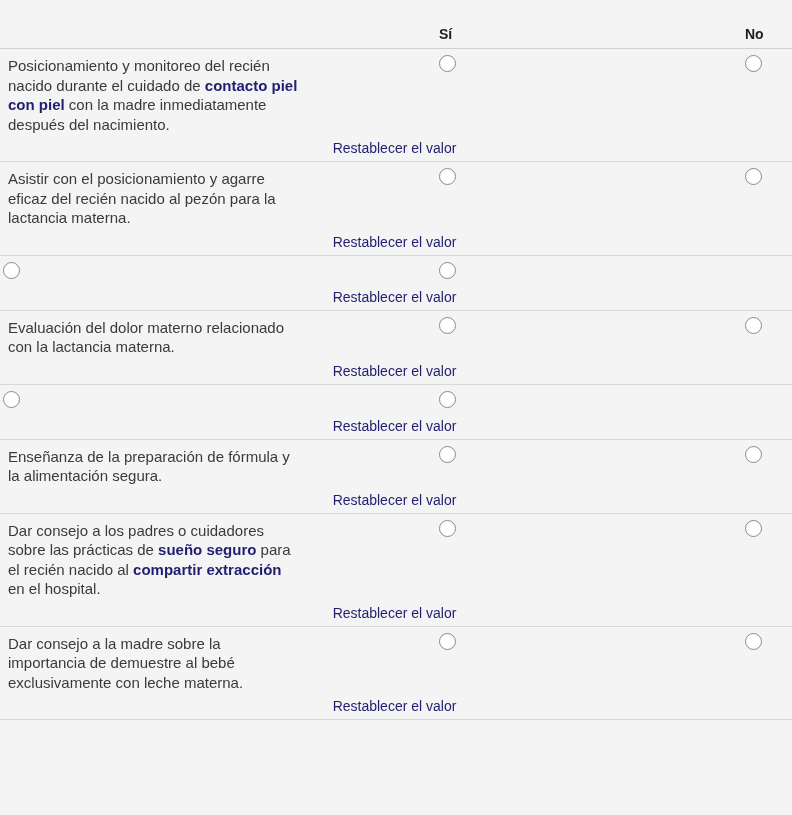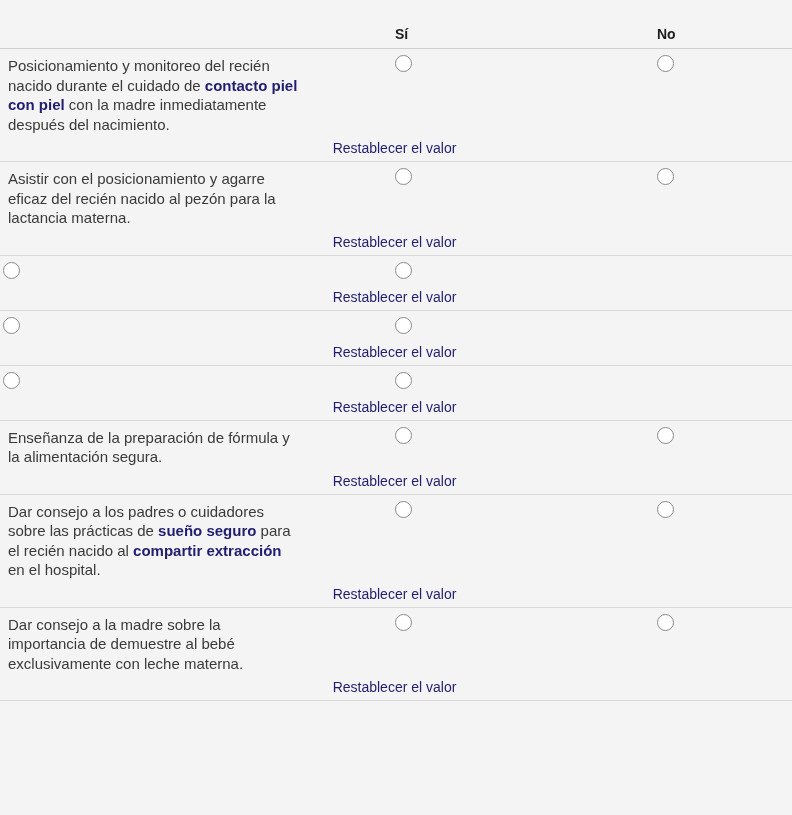--- a/index.html
+++ b/index.html
@@ -17,20 +17,21 @@
     padding: 11px 8px 0 8px;
     font-size: 15px;
     line-height: 20px;
     color: #2b2b2b;
   }
   .title .qnum { font-weight: bold; color: #1d1d1d; margin-right: 4px; }
 
   .grid-cols {
     display: grid;
     grid-template-columns: 392px 262px 1fr;
+    gap: 44px;
   }
 
   .thead {
     padding: 26px 0 6px 0;
     border-bottom: 1px solid #cfcfcf;
     font-weight: bold;
     font-size: 14px;
     color: #1d1d1d;
   }
   .thead .col-yes, .thead .col-no { padding-left: 3px; }
@@ -130,20 +131,21 @@
         <span class="radio" role="radio" aria-checked="false"></span>
       </div>
     </div>
     <div class="row-reset">
       <a class="reset-link" href="#">Restablecer el valor</a>
     </div>
   </div>
 
   <div class="row">
     <div class="row-main grid-cols">
+      <div class="cell-label"><span>Evaluación del dolor materno relacionado con la lactancia materna.</span></div>
       <div class="cell-radio">
         <span class="radio" role="radio" aria-checked="false"></span>
       </div>
       <div class="cell-radio">
         <span class="radio" role="radio" aria-checked="false"></span>
       </div>
     </div>
     <div class="row-reset">
       <a class="reset-link" href="#">Restablecer el valor</a>
     </div>

